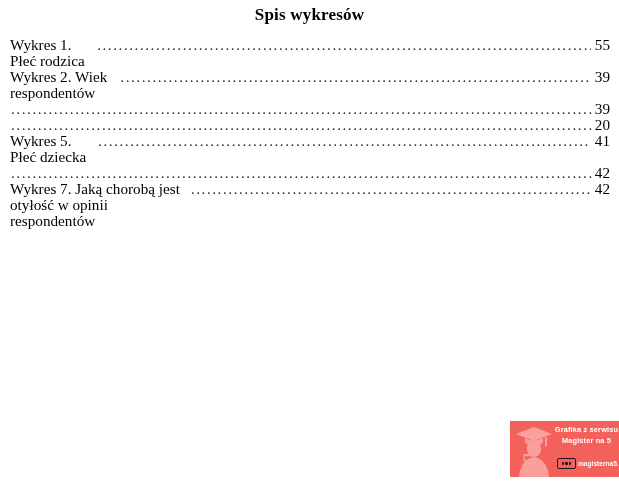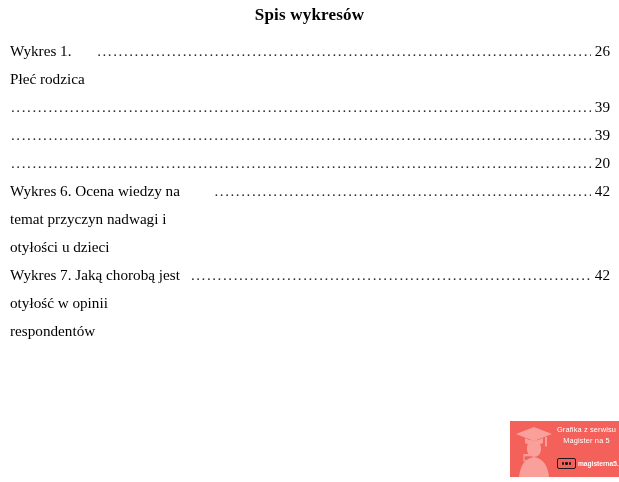--- a/index.html
+++ b/index.html
@@ -23,21 +23,21 @@
     letter-spacing: 0.2px;
     margin: 0;
     padding: 5px 0 12px 0;
   }
   .toc {
     padding: 0 9px 0 10px;
   }
   .toc-entry {
     display: block;
     font-size: 15.2px;
-    line-height: 28px;
+    line-height: 16px;
     white-space: normal;
     position: relative;
   }
   
   .entry-row {
     display: flex;
     align-items: baseline;
     width: 100%;
   }
   .entry-label {
@@ -89,21 +89,21 @@
     color: #f9a09b;
     line-height: 1;
   }
   .wm-line {
     position: absolute;
     left: 44px;
     width: 65px;
     text-align: center;
     color: #ffffff;
     font-family: "Liberation Sans", "DejaVu Sans", sans-serif;
-    font-weight: normal;
+    font-weight: bold;
     font-size: 7.4px;
     letter-spacing: 0.15px;
     line-height: 10px;
     white-space: nowrap;
   }
   #wm-line1 { top: 4px; }
   #wm-line2 { top: 15px; }
   #wm-url-row {
     position: absolute;
     left: 47px;
@@ -152,44 +152,51 @@
 
 <div id="page">
 
   <h1 id="doc-title">Spis wykresów</h1>
 
   <div class="toc" id="toc-list">
       <div class="toc-entry">
         <div class="entry-row">
           <span class="entry-label">Wykres 1. Płeć rodzica</span>
           <span class="leader"></span>
-          <span class="page-num">26</span>
-        </div>
-      </div>
-      <div class="toc-entry">
-        <div class="entry-row">
+          <span class="page-num">55</span>
+        </div>
+      </div>
+      <div class="toc-entry">
+        <div class="entry-row">
+          <span class="entry-label">Wykres 2. Wiek respondentów </span>
           <span class="leader"></span>
           <span class="page-num">39</span>
         </div>
       </div>
       <div class="toc-entry">
         <div class="entry-row">
           <span class="leader"></span>
           <span class="page-num">39</span>
         </div>
       </div>
       <div class="toc-entry">
         <div class="entry-row">
           <span class="leader"></span>
           <span class="page-num">20</span>
         </div>
       </div>
       <div class="toc-entry">
         <div class="entry-row">
-          <span class="entry-label">Wykres 6. Ocena wiedzy na temat przyczyn nadwagi i otyłości u dzieci</span>
+          <span class="entry-label">Wykres 5. Płeć dziecka </span>
+          <span class="leader"></span>
+          <span class="page-num">41</span>
+        </div>
+      </div>
+      <div class="toc-entry">
+        <div class="entry-row">
           <span class="leader"></span>
           <span class="page-num">42</span>
         </div>
       </div>
       <div class="toc-entry">
         <div class="entry-row">
           <span class="entry-label">Wykres 7. Jaką chorobą jest otyłość w opinii respondentów</span>
           <span class="leader"></span>
           <span class="page-num">42</span>
         </div>

